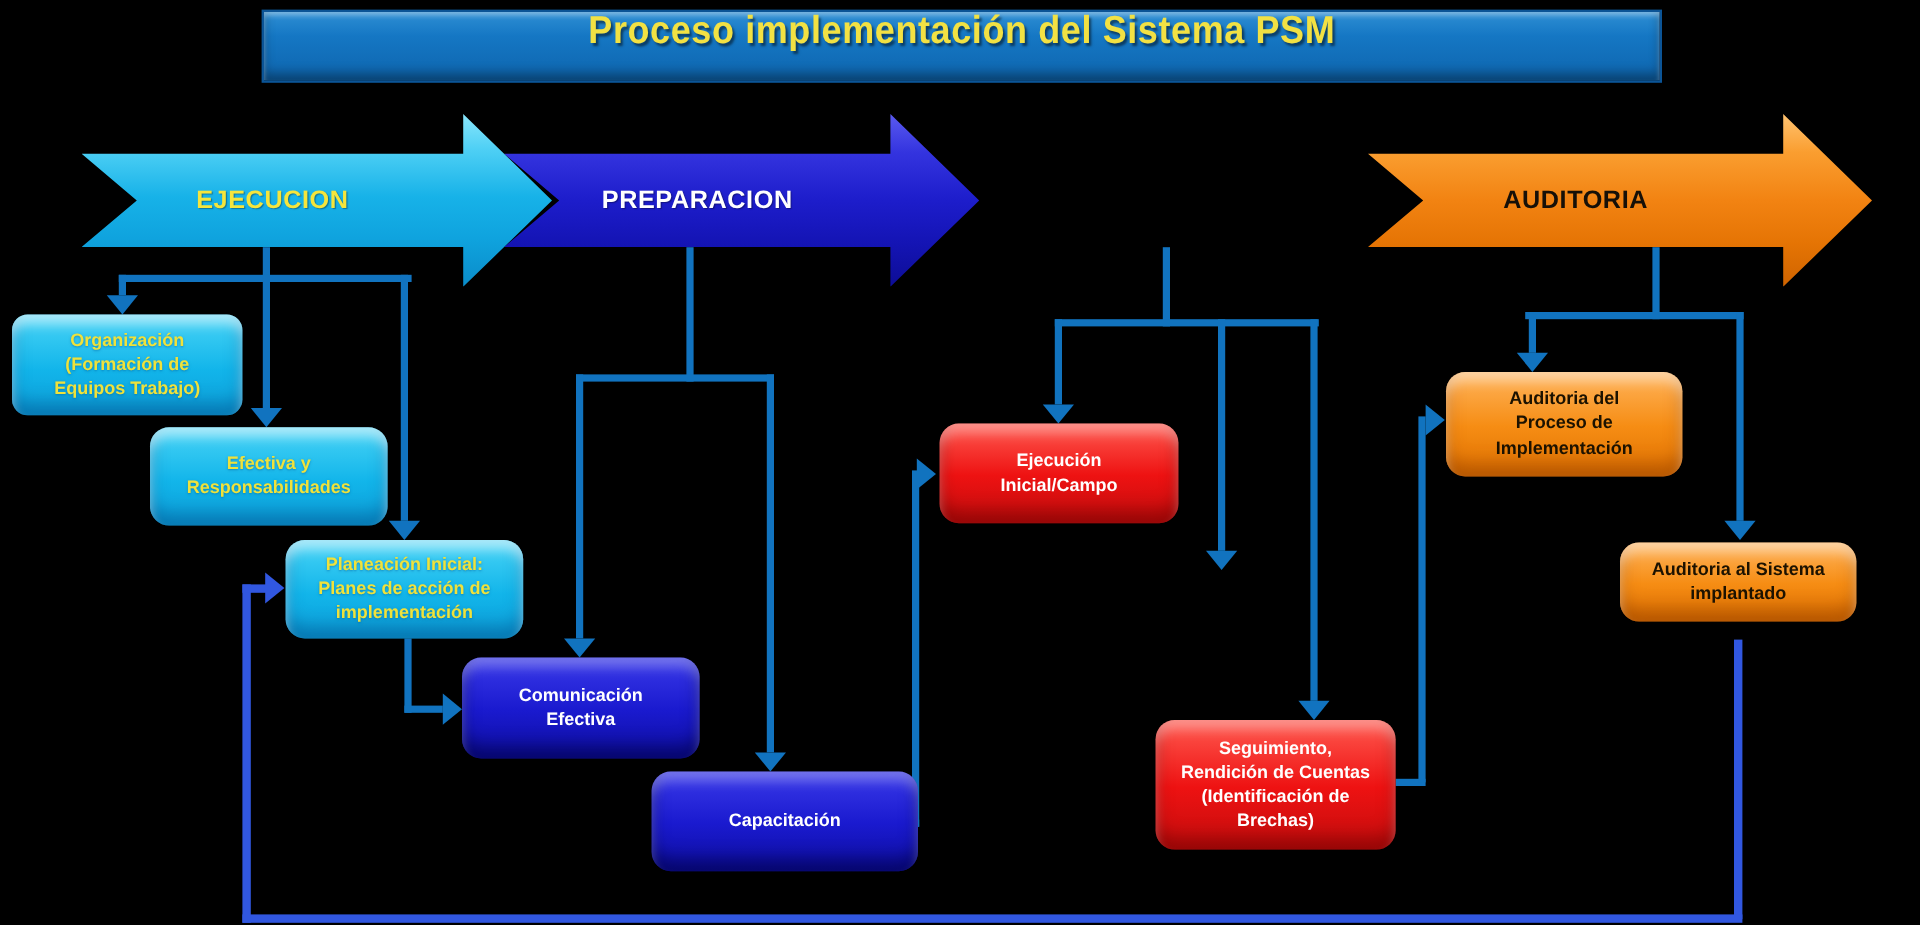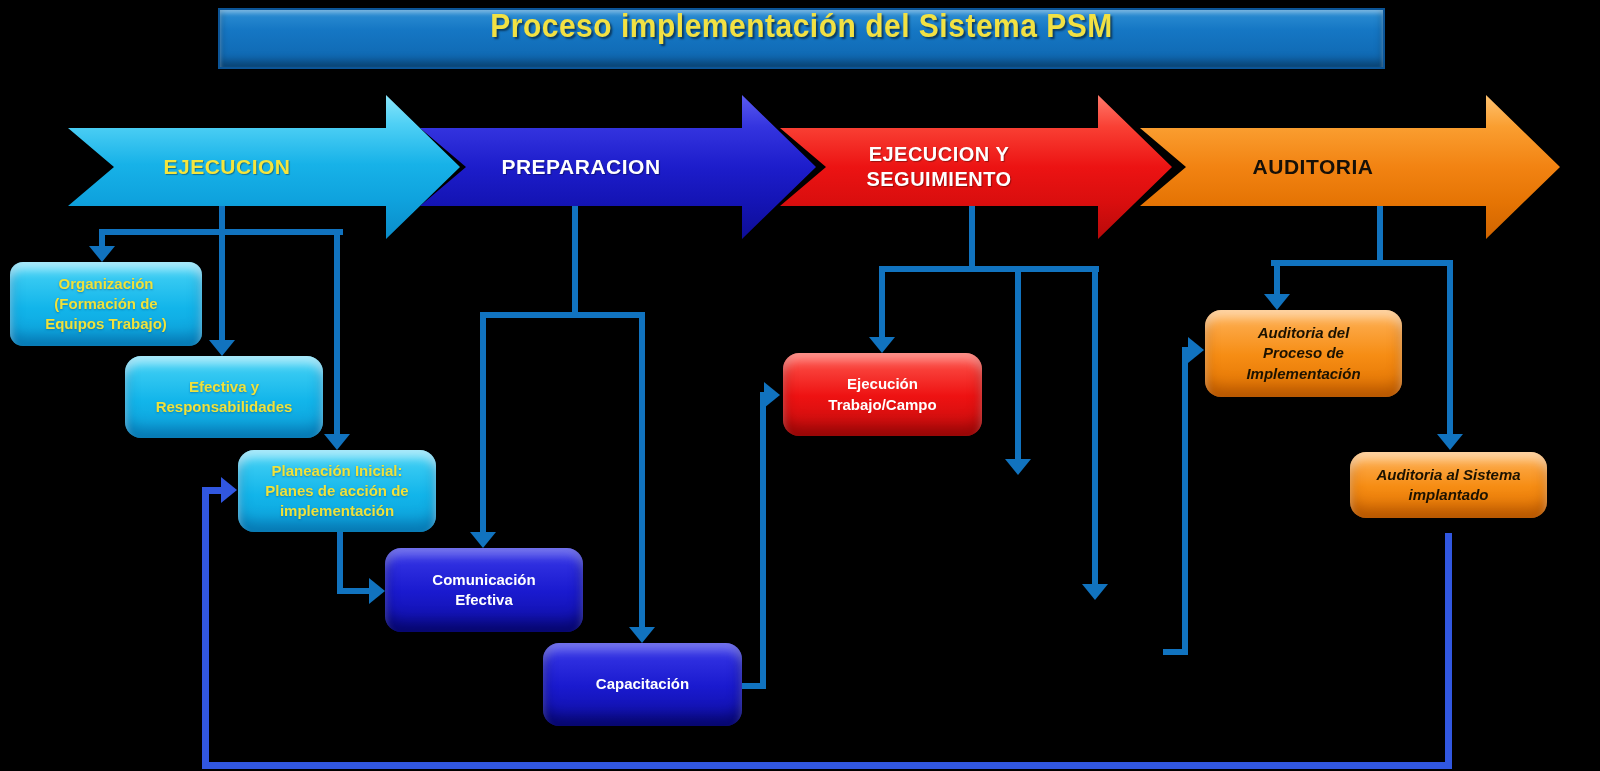--- a/index.html
+++ b/index.html
@@ -63,27 +63,26 @@
   }
   .node.red{
     background:linear-gradient(180deg,#FF5A50 0%,#EE1212 52%,#C40D0D 100%);
     color:#FFFFFF;
     box-shadow:inset 0 8px 10px rgba(255,255,255,.35), inset 0 -10px 14px rgba(110,0,0,.55);
   }
   .node.orange{
     background:linear-gradient(180deg,#FFB45C 0%,#F68D14 52%,#E07100 100%);
     color:#1C1200;
     box-shadow:inset 0 8px 10px rgba(255,255,255,.45), inset 0 -10px 14px rgba(140,60,0,.5);
-    font-style:italic;
   }
   #b-org {left:10px;  top:262px; width:192px; height:84px;border-radius:13px;}
   #b-fun {left:125px; top:356px; width:198px; height:82px;}
   #b-pin {left:238px; top:450px; width:198px; height:82px;}
   #b-com {left:385px; top:548px; width:198px; height:84px;}
-  #b-cap {left:543px; top:643px; width:199px; height:83px;}
+  #b-cap {left:543px; top:643px; width:222px; height:83px;}
   #b-eje {left:783px; top:353px; width:199px; height:83px;}
   #b-sit {left:865px; top:475px; width:198px; height:82px;}
   #b-seg {left:963px; top:600px; width:200px; height:108px;}
   #b-adp {left:1205px;top:310px; width:197px; height:87px;}
   #b-ads {left:1350px;top:452px; width:197px; height:66px;}
   
   .ln{position:absolute;background:#1173BF;z-index:5;}
   .ln.loop{background:#3157E0;}
   .ah{position:absolute;width:0;height:0;z-index:6;}
   .ah.down {border-left:13px solid transparent;border-right:13px solid transparent;border-top:16px solid #1173BF;}
@@ -98,41 +97,41 @@
   <div class="title-bar">
     <div class="title-text">Proceso implementación del Sistema PSM</div>
   </div>
 
   <div class="stage arrow-shape" id="st-plan">
     <div class="stage-label">EJECUCION</div>
   </div>
   <div class="stage arrow-shape" id="st-prep">
     <div class="stage-label">PREPARACION</div>
   </div>
-  <div class="stage arrow-shape" id="st-ejec">
-    <div class="stage-label">EJECUCION Y
-SEGUIMIENTO</div>
-  </div>
   <div class="stage arrow-shape" id="st-audi">
     <div class="stage-label">AUDITORIA</div>
   </div>
 
   <div class="node cyan" id="b-org">Organización
 (Formación de
 Equipos Trabajo)</div>
   <div class="node cyan" id="b-fun">Efectiva y
 Responsabilidades</div>
   <div class="node cyan" id="b-pin">Planeación Inicial:
 Planes de acción de
 implementación</div>
   <div class="node blue" id="b-com">Comunicación
 Efectiva</div>
   <div class="node blue" id="b-cap">Capacitación</div>
   <div class="node red" id="b-eje">Ejecución
-Trabajo/Campo</div>
+Inicial/Campo</div>
+  <div class="node red" id="b-seg">Seguimiento,
+Rendición de Cuentas
+(Identificación de
+Brechas)</div>
   <div class="node orange" id="b-adp">Auditoria del
 Proceso de
 Implementación</div>
   <div class="node orange" id="b-ads">Auditoria al Sistema
 implantado</div>
 
   <div class="ln" style="left:219px;top:206px;width:6px;height:29px"></div>
   <div class="ln" style="left:99px;top:229px;width:244px;height:6px"></div>
   <div class="ln" style="left:99px;top:229px;width:6px;height:17px"></div>
   <div class="ah down" style="left:89px;top:246px"></div>

